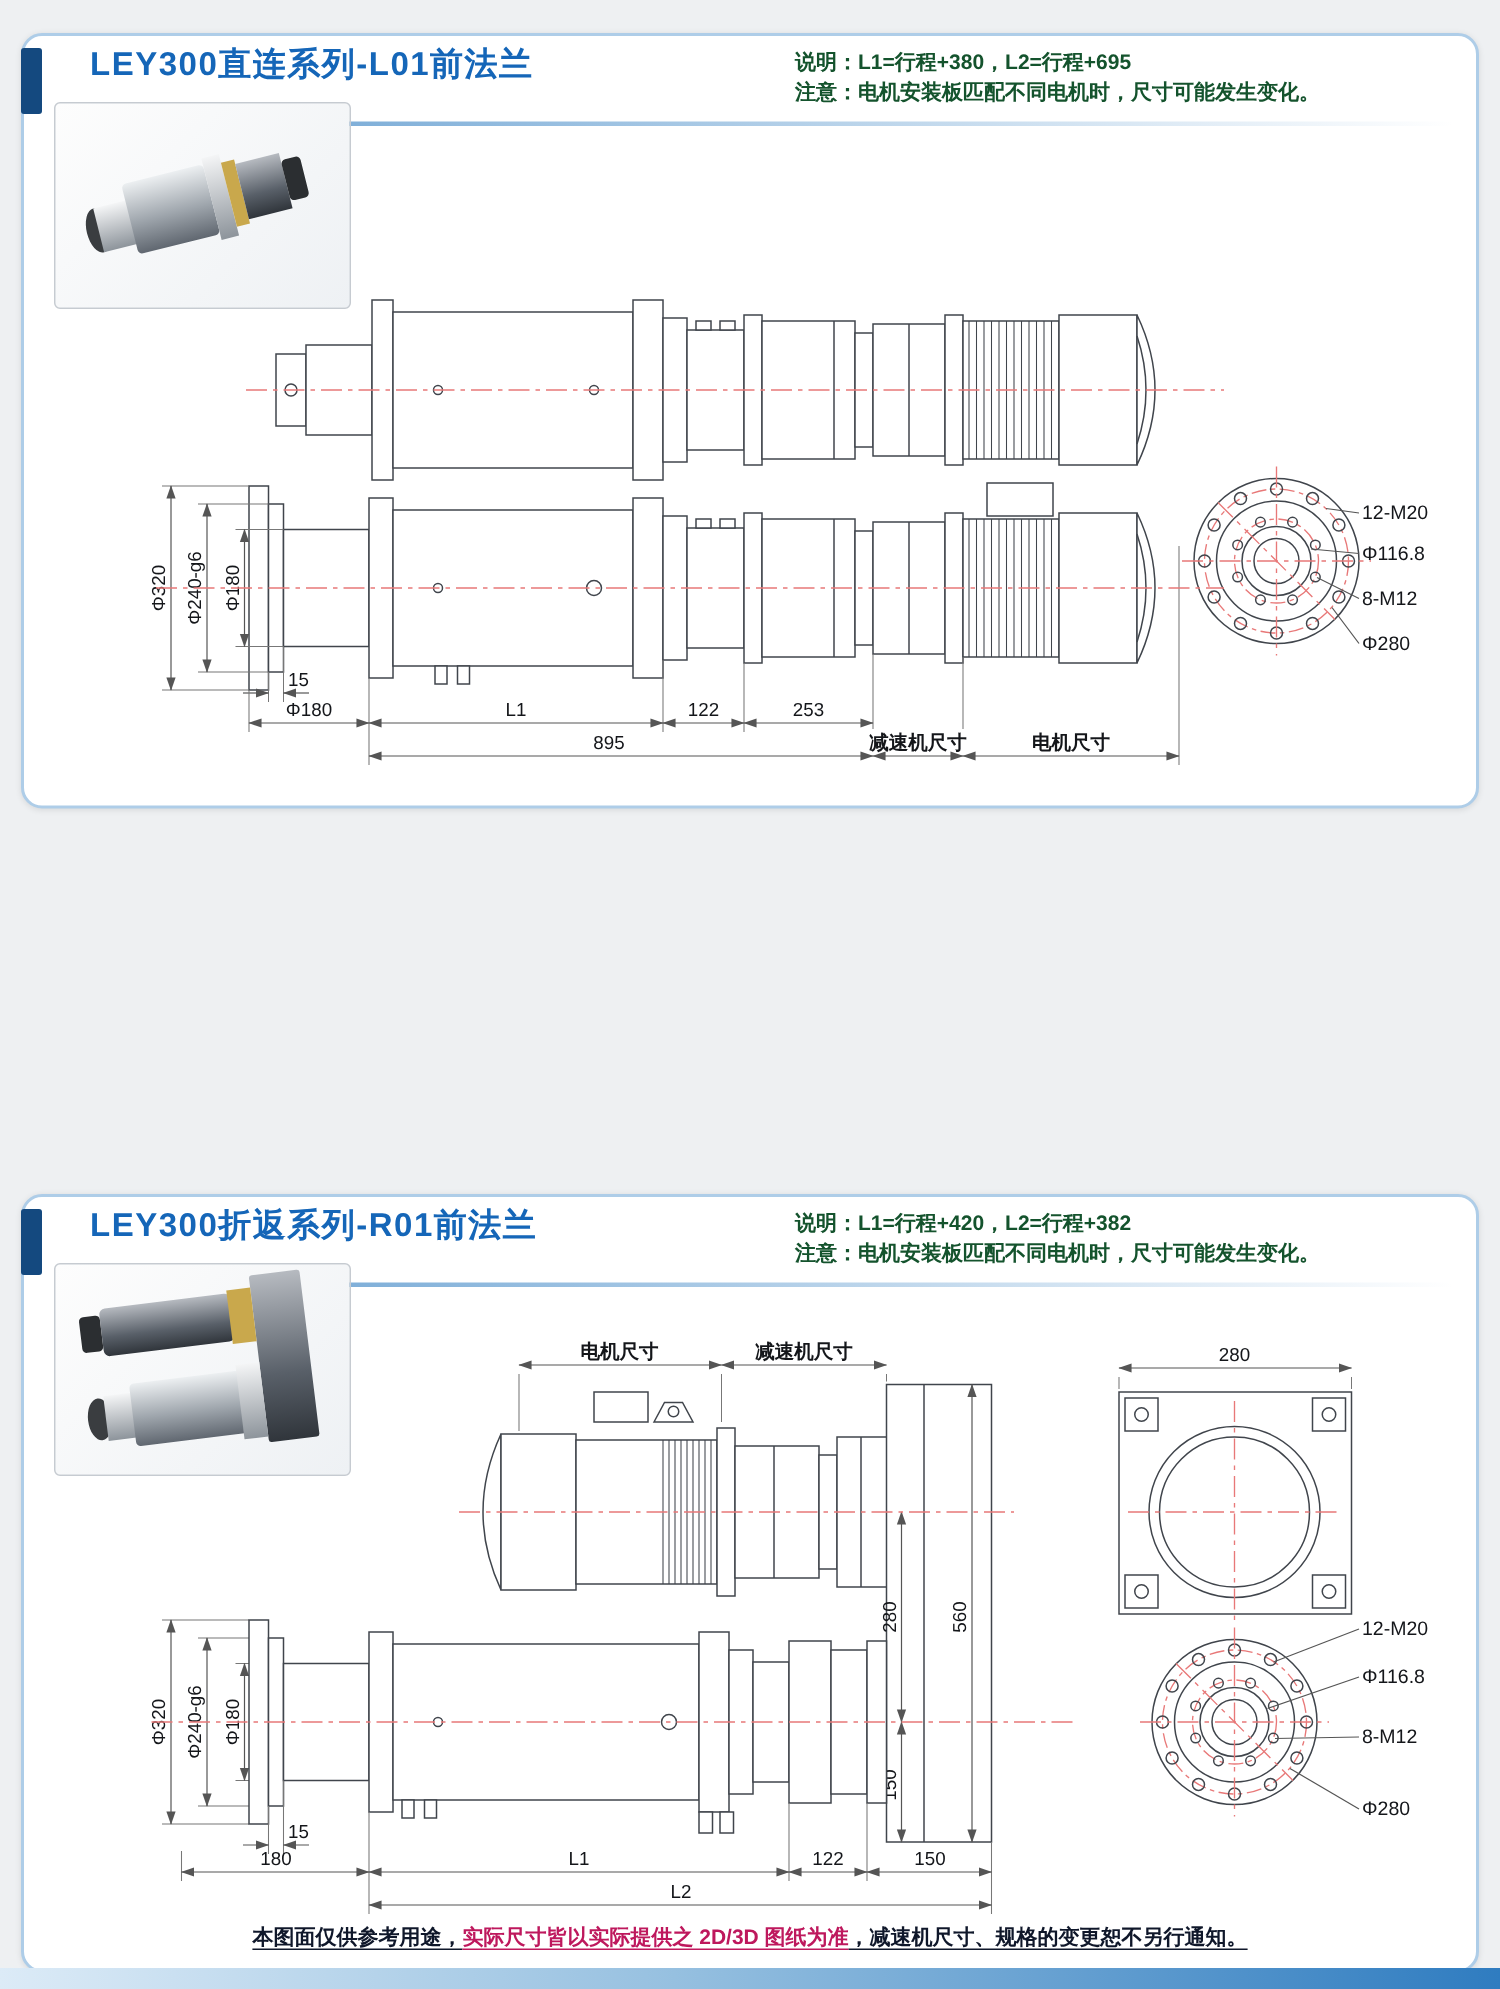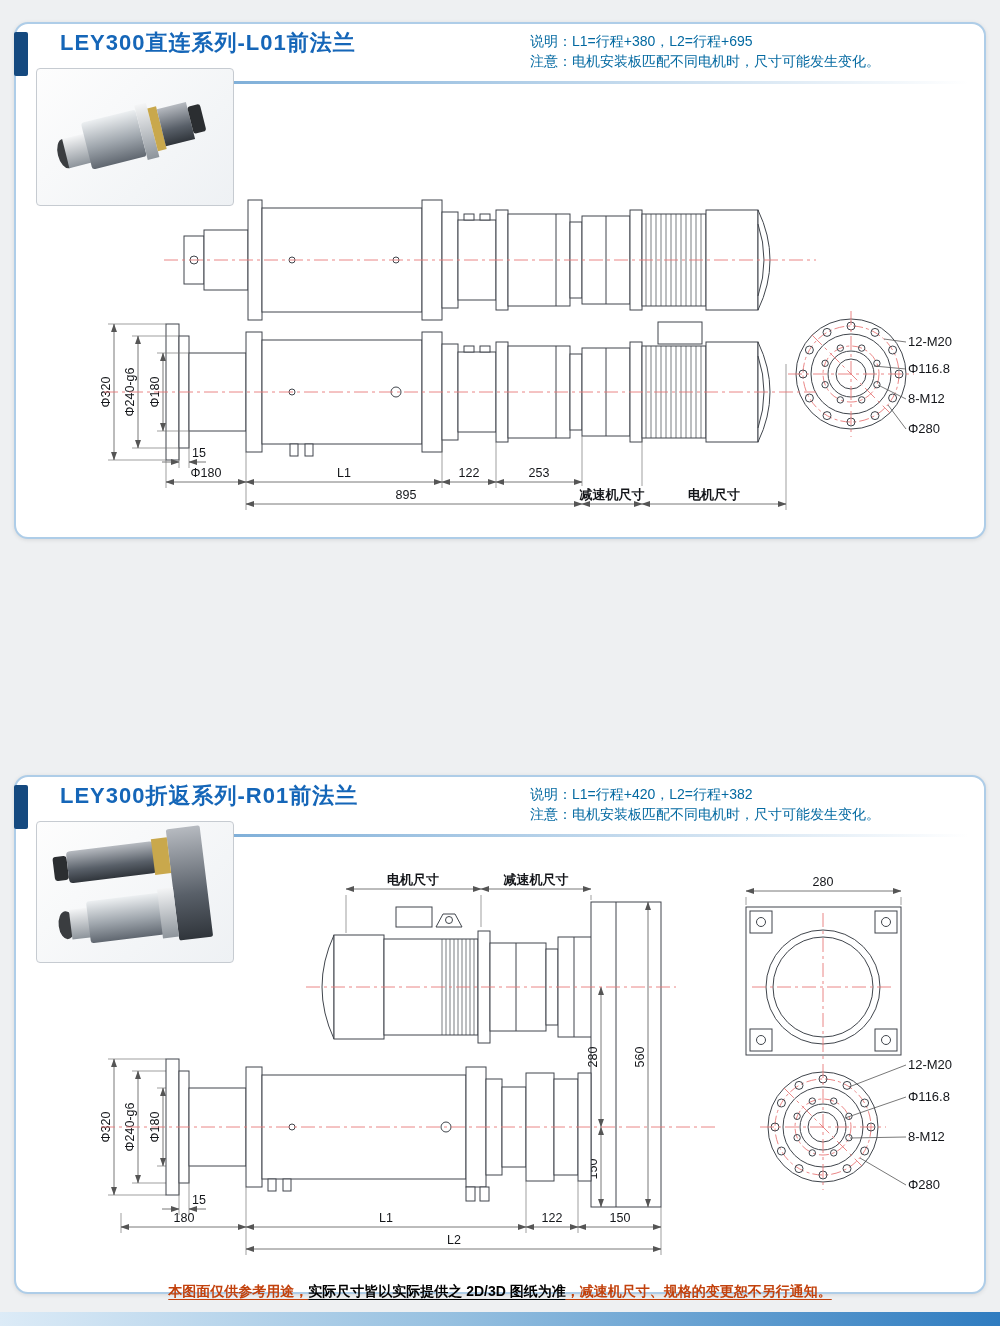--- a/index.html
+++ b/index.html
@@ -3,31 +3,31 @@
 <meta charset="utf-8">
 <style>
   html,body{margin:0;padding:0}
   body{width:1000px;height:1326px;position:relative;background:#eef0f2;
        font-family:"Liberation Sans","DejaVu Sans",sans-serif;}
   .page{position:absolute;inset:0;width:1000px;height:1326px;background:#eef0f2;overflow:hidden}
   .panel{position:absolute;left:14px;width:968px;background:#fff;border:2px solid #aecde8;
          border-radius:14px;box-shadow:0 1px 4px rgba(0,0,0,.10)}
   .accent{position:absolute;left:-2px;top:8px;width:14px;height:44px;background:#14497f;border-radius:2px}
   .title{position:absolute;left:44px;top:4px;margin:0;font-size:22px;font-weight:bold;color:#1566b8;letter-spacing:1px;white-space:nowrap}
-  .notes{position:absolute;left:514px;top:7px;color:#0369a1;font-size:14px;font-weight:normal;line-height:20px;white-space:nowrap}
+  .notes{position:absolute;left:514px;top:7px;color:#14532d;font-size:14px;font-weight:bold;line-height:20px;white-space:nowrap}
   .rule{position:absolute;left:28px;top:57px;width:925px;height:3px;
         background:linear-gradient(to right,#5f9bcf,rgba(255,255,255,0))}
   .photo{position:absolute;left:20px;top:44px;width:196px;height:136px;border:1px solid #c6cbd1;
          border-radius:4px;background:linear-gradient(135deg,#fdfdfd,#eef1f4);overflow:hidden}
   .photo.tall{height:140px}
   .draw{position:absolute;left:0;top:0}
   .footer{position:absolute;top:1283px;left:0;width:1000px;text-align:center;font-size:14px;font-weight:bold;white-space:nowrap}
   .footer span{text-decoration:underline;text-underline-offset:3px}
-  .f-blue{color:#c2410c}
-  .f-red{color:#000000}
+  .f-blue{color:#0f172a}
+  .f-red{color:#be185d}
   .bottombar{position:absolute;left:0;top:1312px;width:1000px;height:14px;
              background:linear-gradient(to right,#dcebf7,#96c0e0 45%,#2f7cc0)}
   svg .geo{fill:#fff;stroke:#40454c;stroke-width:1}
   svg .geo2{fill:none;stroke:#40454c;stroke-width:1}
   svg .fin{fill:none;stroke:#40454c;stroke-width:.7}
   svg .cl{fill:none;stroke:#e87878;stroke-width:.9;stroke-dasharray:14 4 3 4}
   svg .clc{fill:none;stroke:#e87878;stroke-width:.9;stroke-dasharray:10 3 3 3}
   svg .dim{fill:none;stroke:#555;stroke-width:.8}
   svg .ext{fill:none;stroke:#777;stroke-width:.7}
   svg .ldr{fill:none;stroke:#555;stroke-width:.8}
@@ -233,21 +233,21 @@
         <text class="ann" x="892" y="379">8-M12</text>
         <line class="ldr" x1="890" y1="405" x2="872" y2="381"></line>
         <text class="ann" x="892" y="409">Φ280</text>
       </g>
 
       <line class="cl" x1="148" y1="236" x2="800" y2="236"></line>
       <line class="cl" x1="88" y1="368" x2="800" y2="368"></line>
     </svg>
   </section>
 
-  <section class="panel" style="top:775px;height:515px">
+  <section class="panel" style="top:796px;height:515px">
     <div class="accent"></div>
     <h1 class="title">LEY300折返系列-R01前法兰</h1>
     <div class="notes">
       <div>说明：L1=行程+420，L2=行程+382</div>
       <div>注意：电机安装板匹配不同电机时，尺寸可能发生变化。</div>
     </div>
     <div class="rule"></div>
 
     <div class="photo tall">
       <svg width="194" height="138" viewBox="0 0 194 138">

